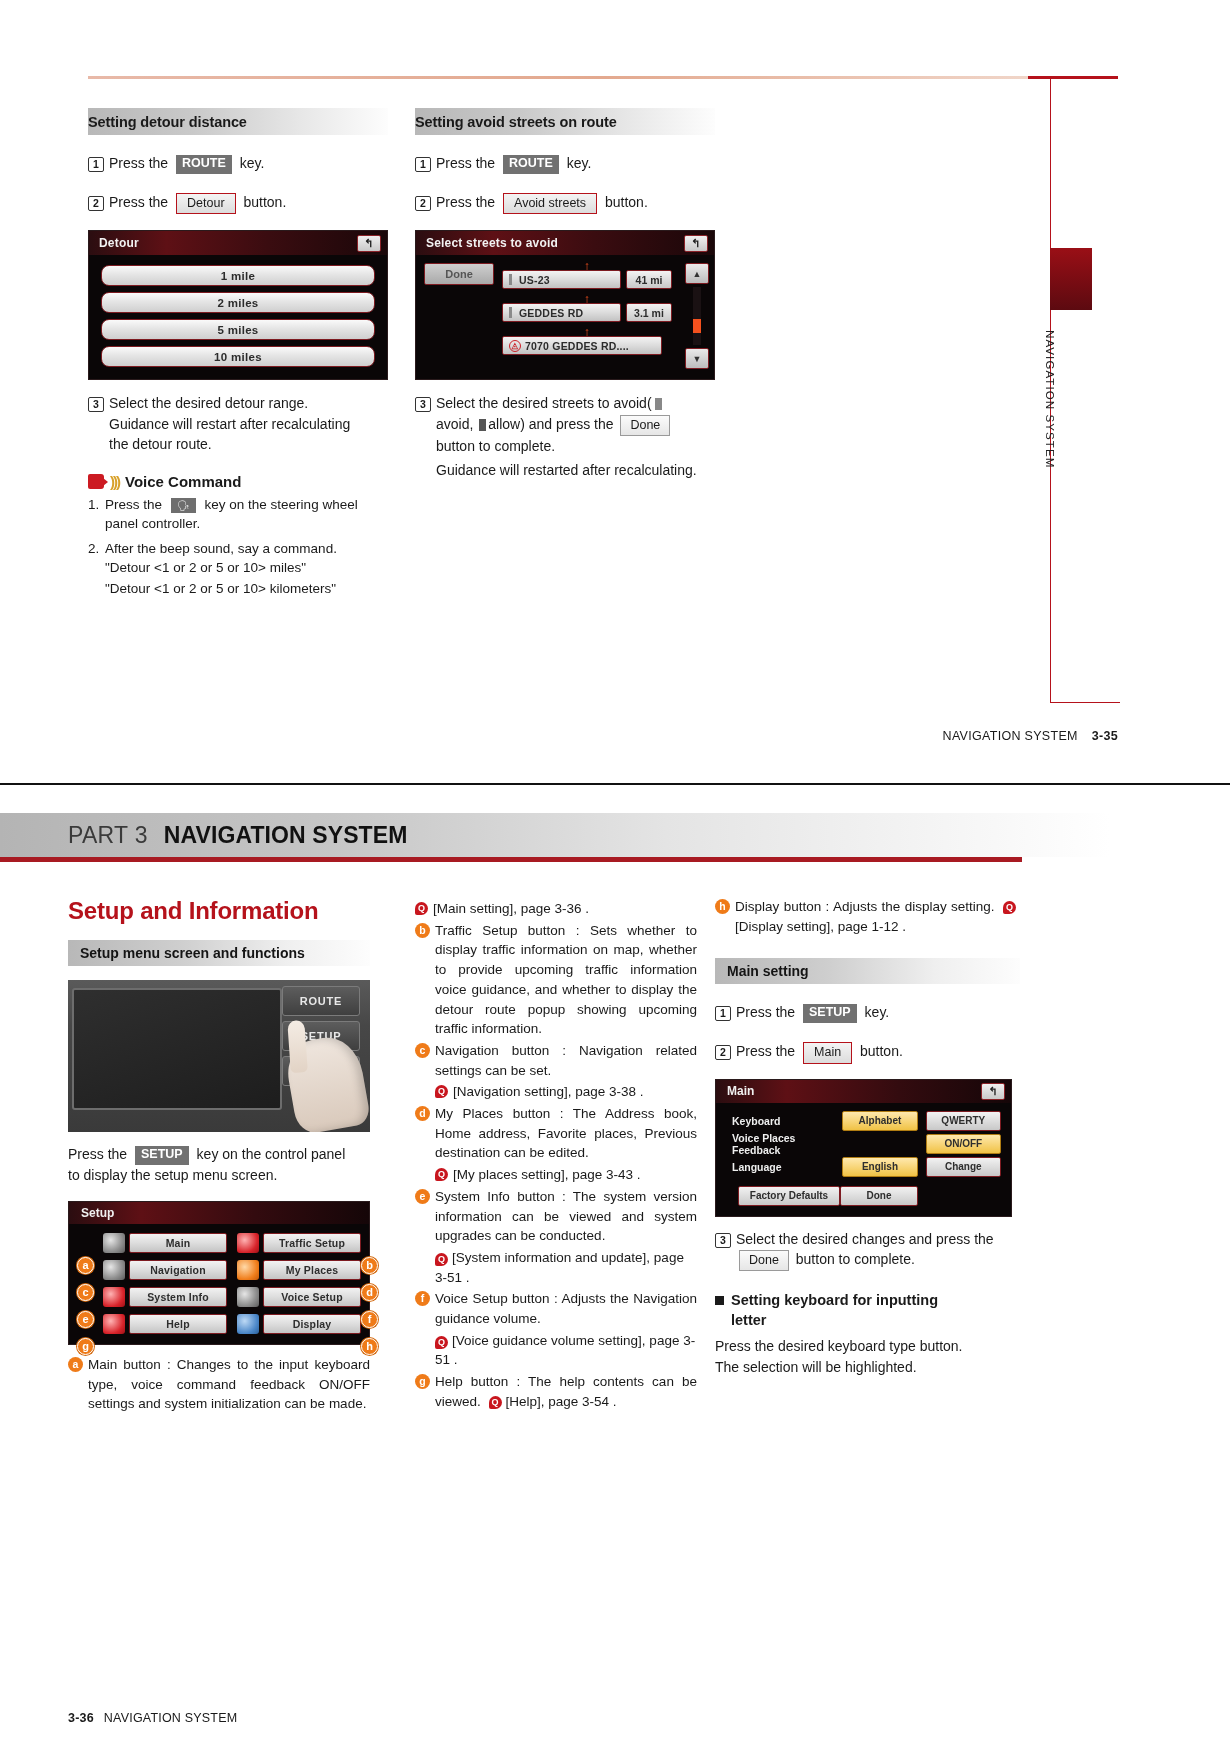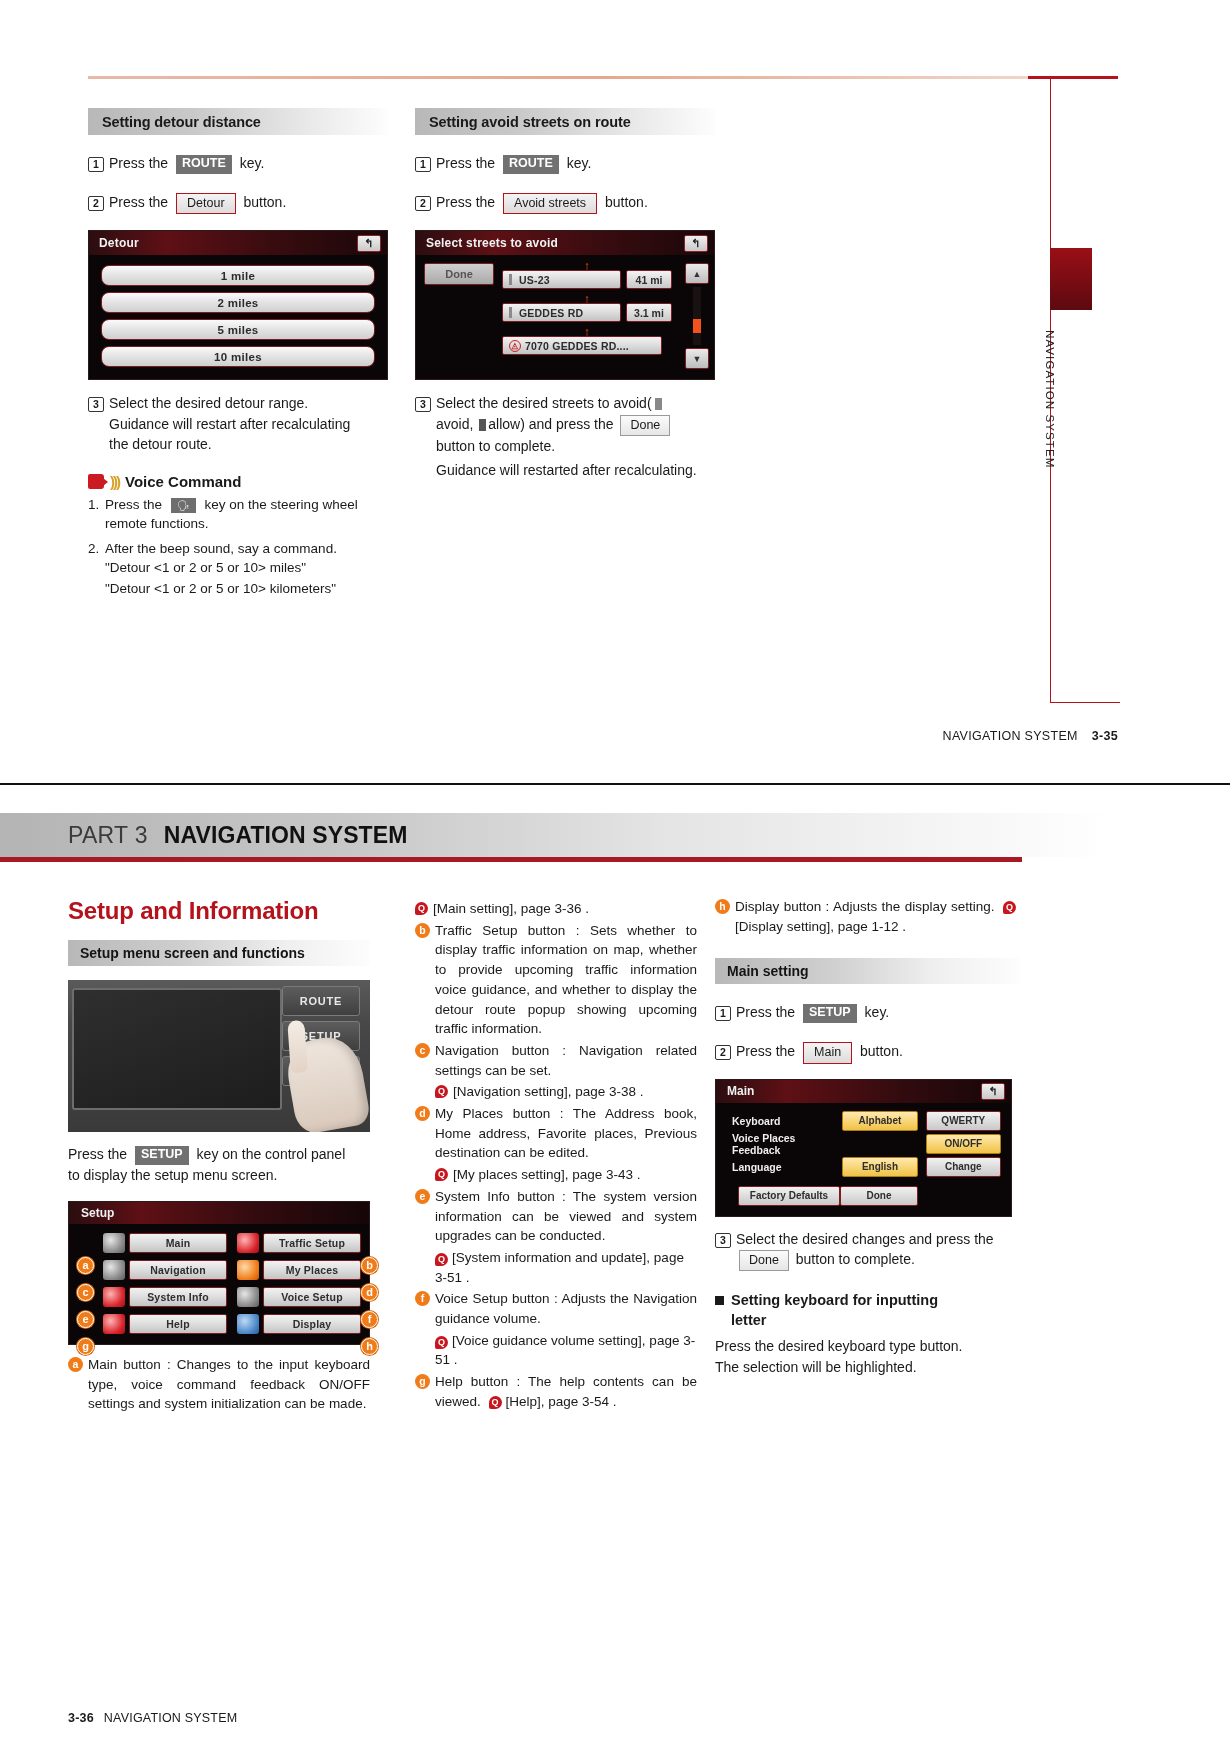--- a/index.html
+++ b/index.html
@@ -42,21 +42,20 @@
   }
 
   .col { position:absolute; }
   .col-left  { left:88px;  top:108px; width:300px; }
   .col-right { left:415px; top:108px; width:300px; }
 
   .sec-head {
     height:27px;
     background:linear-gradient(to right,#b8b8b8 0%, #c9c9c9 35%, #e8e8e8 72%, #fdfdfd 100%);
     display:flex; align-items:center;
-    padding-left:14px;
     font-size:14.5px; font-weight:bold; color:#1a1a1a;
     letter-spacing:-0.1px;
   }
   .step {
     display:flex; align-items:flex-start;
     font-size:14px; line-height:1.42; margin-top:19px;
   }
   .stepnum {
     display:inline-block; min-width:16px; height:15px;
     border:1px solid #333; border-radius:2px;
@@ -370,21 +369,21 @@
     </div>
 
     <div class="vc-item">
       <span class="n">1.</span>
       <span style="flex:1; text-align:justify">
         <span>Press the</span>
         <span class="wheelkey">🗣</span>
         <span>key on the steering wheel</span>
       </span>
     </div>
-    <div class="para" style="padding-left:17px; font-size:13.5px">remote functions.</div>
+    <div class="para" style="padding-left:17px; font-size:13.5px">panel controller.</div>
 
     <div class="vc-item">
       <span class="n">2.</span>
       <span>After the beep sound, say a command.</span>
     </div>
     <div class="quote">"Detour &lt;1 or 2 or 5 or 10&gt; miles"</div>
     <div class="quote">"Detour &lt;1 or 2 or 5 or 10&gt; kilometers"</div>
   </div>
 
   <div class="col col-right">

